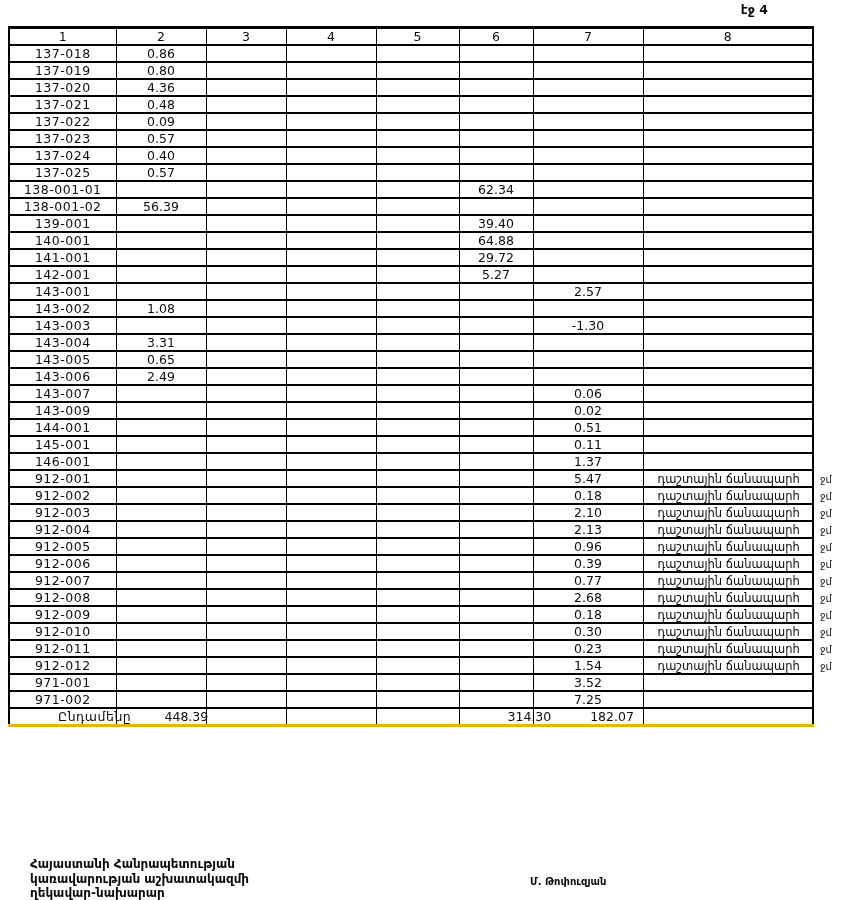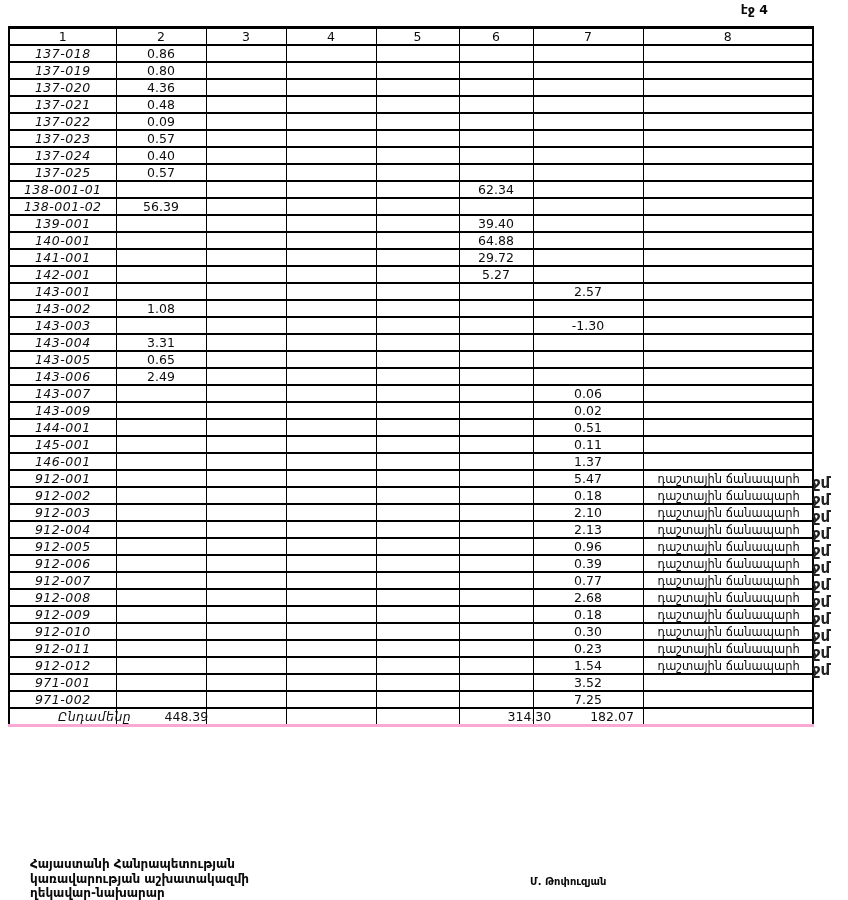--- a/index.html
+++ b/index.html
@@ -35,38 +35,38 @@
     font-size:12.5px;
     font-weight:normal;
     text-align:center;
     vertical-align:middle;
     padding:0;
     white-space:nowrap;
     overflow:visible;
     color:#0d0d0d;
   }
   .doc-table thead th { border-top:3px solid #000; font-size:12.5px; }
-  .doc-table .c1 { letter-spacing:0.5px;font-style:italic; }
+  .doc-table .c1 { letter-spacing:0.5px; }
   .doc-table td.c8 {
     position:relative;
     text-align:left;
     padding-left:14px;
     font-size:11.5px;
   }
   .frag {
     position:absolute;
     left:100%;
     top:3px;
-    font-size:15px;
+    margin-left:8px;
+    font-size:10px;
     color:#222;
     white-space:nowrap;
-    font-weight:bold;
   }
   .doc-table tr.total-row td {
-    border-bottom:3px solid #f9a8d4;
+    border-bottom:3px solid #eab308;
     font-size:12.5px;
     padding-left:48px;
   }
   .footer-left {
     position:absolute; left:30px; top:857px;
     font-size:12px; font-weight:bold;
     line-height:14.5px; color:#0a0a0a;
   }
   .signature {
     position:absolute; left:530px; top:876px;

